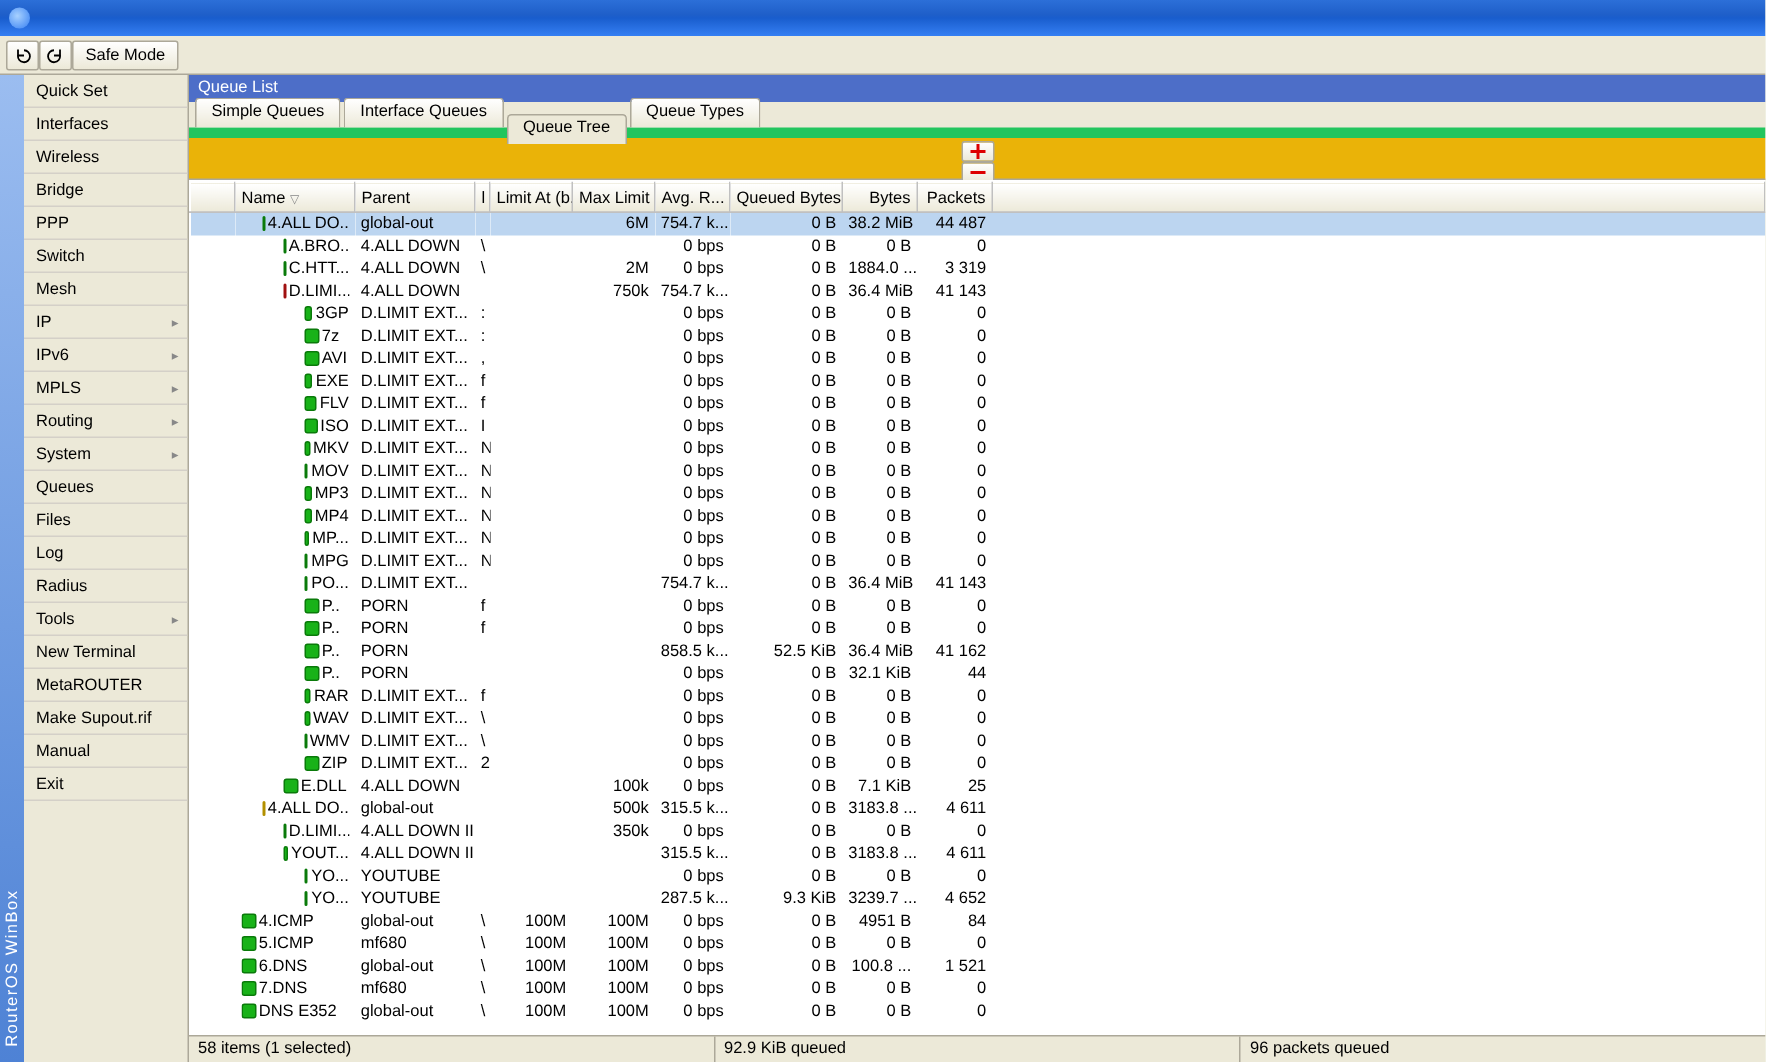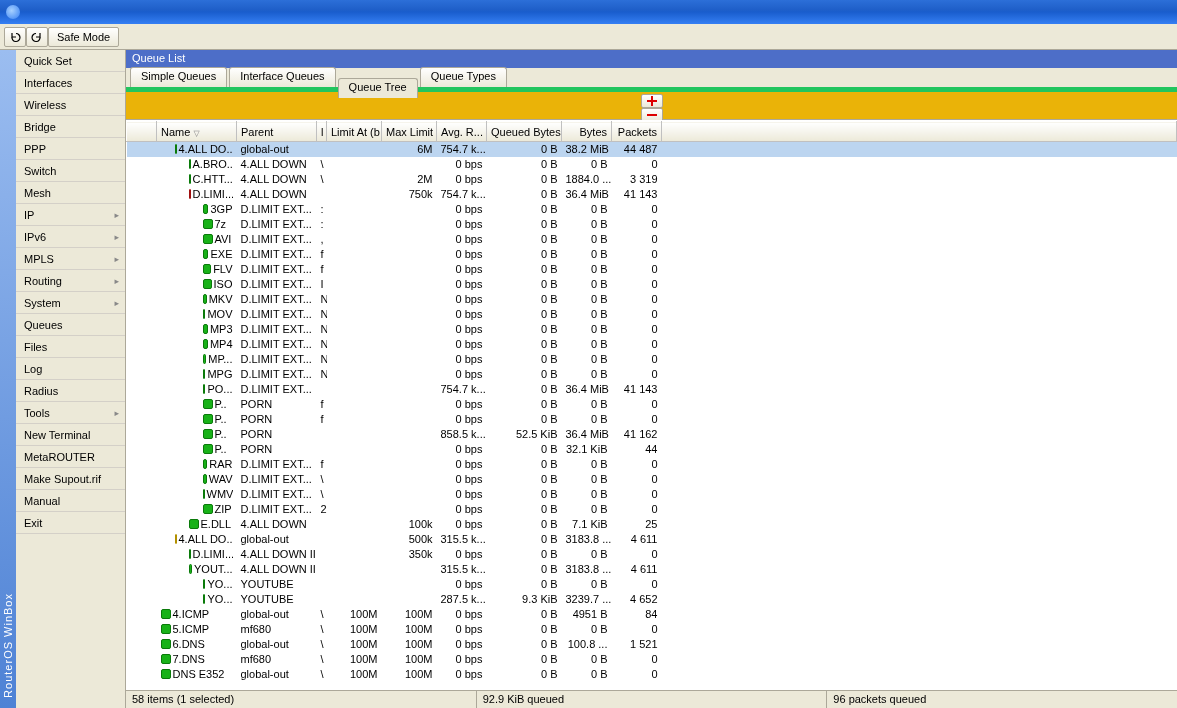--- a/index.html
+++ b/index.html
@@ -11,21 +11,21 @@
   .btn svg { display:block; }
   .btn-safe { padding: 0 8px; }
   .body { display: flex; height: calc(708px - 24px - 26px); }
   .leftstrip { width: 16px; background: linear-gradient(to bottom, #9bbdf0, #4e82d5); display: flex; align-items: flex-end; justify-content: center; }
   .leftstrip .rot { writing-mode: vertical-rl; transform: rotate(180deg); color: #fff; font-size: 11px; letter-spacing: 1px; padding: 10px 0; white-space: nowrap; }
   .sidebar { width: 110px; background: #ece9d8; border-right: 1px solid #aca899; overflow: hidden; }
   .sidebar .item { height: 22px; line-height: 22px; padding: 0 8px; border-bottom: 1px solid #d4d0c8; position: relative; }
   .sidebar .item.has-sub::after { content: "▸"; position: absolute; right: 6px; top: 0; color: #888; font-size: 9px; line-height: 22px;}
   .main { flex: 1; display: flex; flex-direction: column; background: #ece9d8; }
   .panel-title { height: 18px; background: linear-gradient(to right, #4d6ec8, #4d6ec8); color: #fff; font-size: 11px; padding: 2px 6px; }
-  .tabs { height: 24px; display: flex; align-items: flex-end; background: #ece9d8; padding: 2px 4px 0 4px; border-bottom: 5px solid #22c55e; gap:2px;}
+  .tabs { height: 24px; display: flex; align-items: flex-end; background: #ece9d8; padding: 2px 4px 0 4px; border-bottom: 7px solid #22c55e; gap:2px;}
   .tab { height: 20px; padding: 2px 10px; border: 1px solid #aca899; border-bottom: none; background: linear-gradient(to bottom, #fff, #ece9d8); border-radius: 3px 3px 0 0; position: relative; }
   .tab.active { background: #ece9d8; z-index: 1; top: 11px; }
   .toolbar { height: 28px; display: flex; align-items: center; padding: 2px 4px; border-bottom: 1px solid #aca899; gap:0; background:#eab308;flex-direction:column;}
   .sep { width: 1px; height: 18px; background: #aca899; margin: 0 2px; }
   .table-wrap { flex: 1; overflow: hidden; background: #fff; border-top:1px solid #fff;}
   table { border-collapse: collapse; width: 100%; table-layout: fixed; font-size: 11px;}
   thead th { height: 20px; background: linear-gradient(to bottom, #fff, #ece9d8); border: 1px solid #c0c0c0; border-top: 1px solid #fff; border-left: 1px solid #fff; text-align: left; padding: 0 4px; font-weight: normal; white-space: nowrap; overflow:hidden; text-overflow: clip;}
   tbody td { height: 15px; padding: 0 4px; white-space: nowrap; overflow: hidden; }
   tbody tr.sel td { background: #bcd5f0; }
   .num { text-align: right; }

